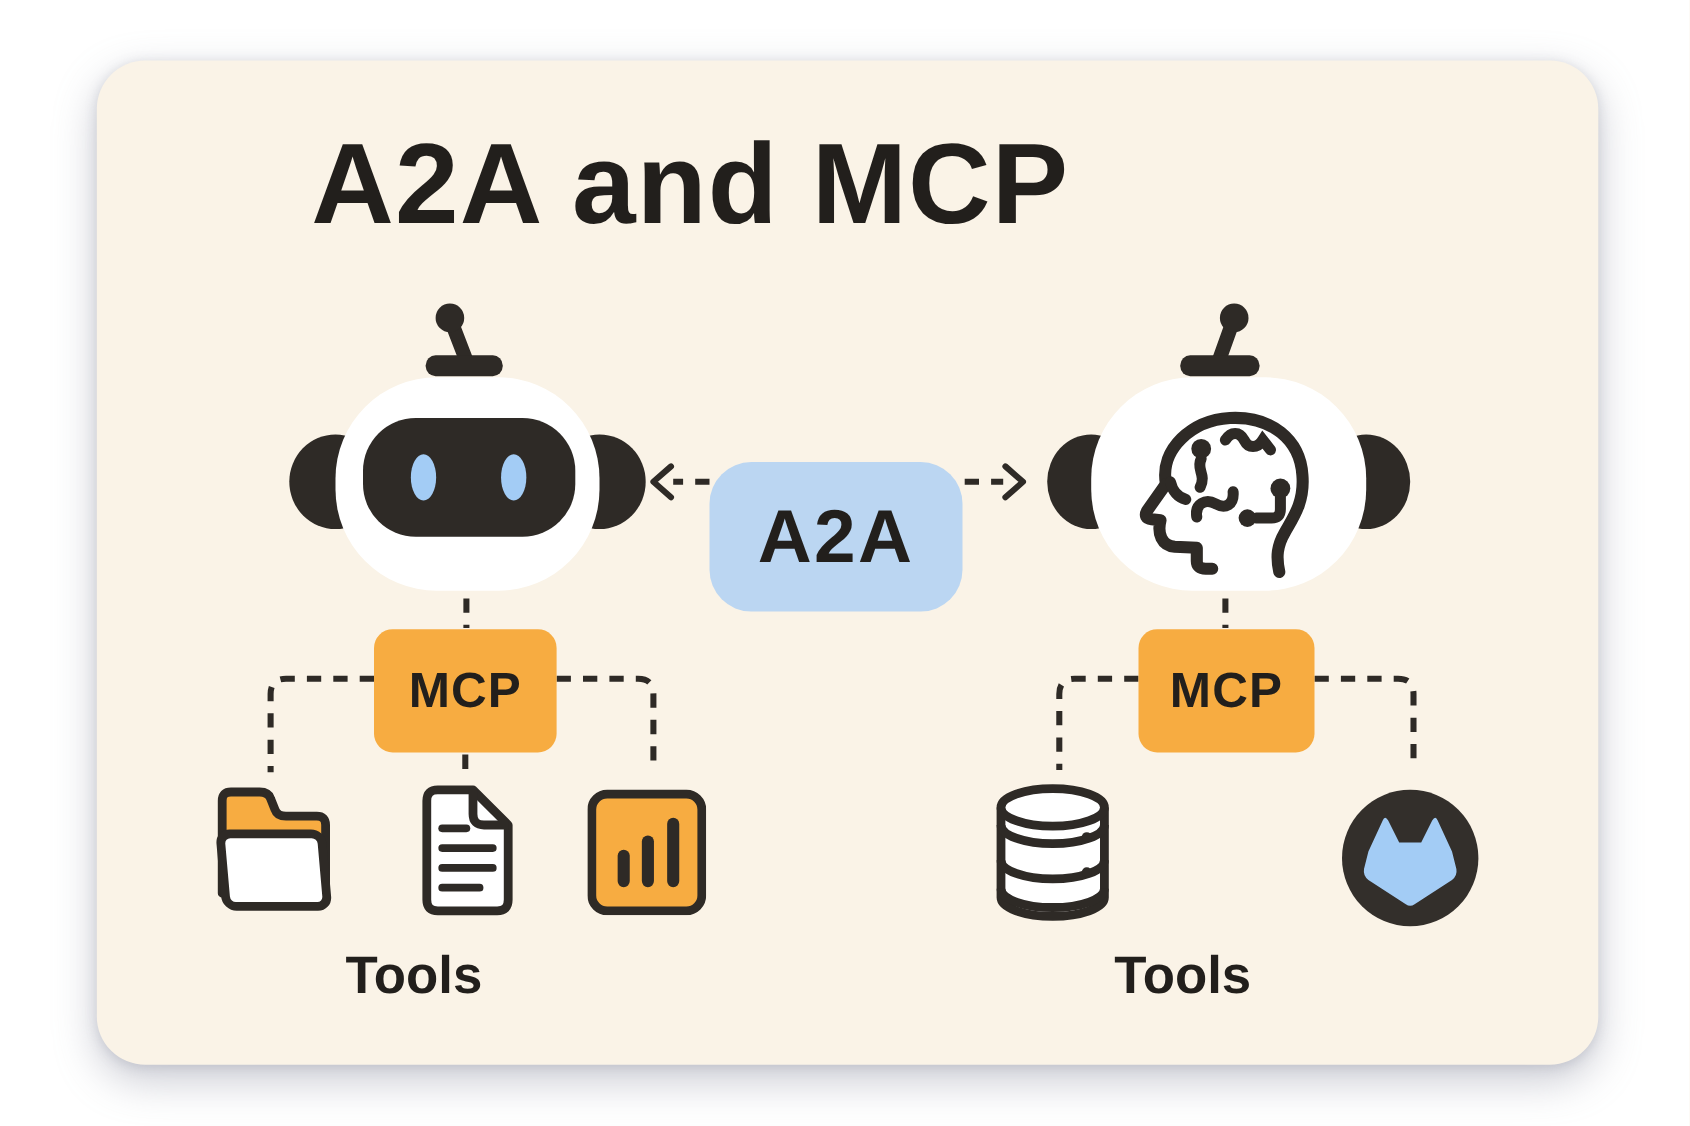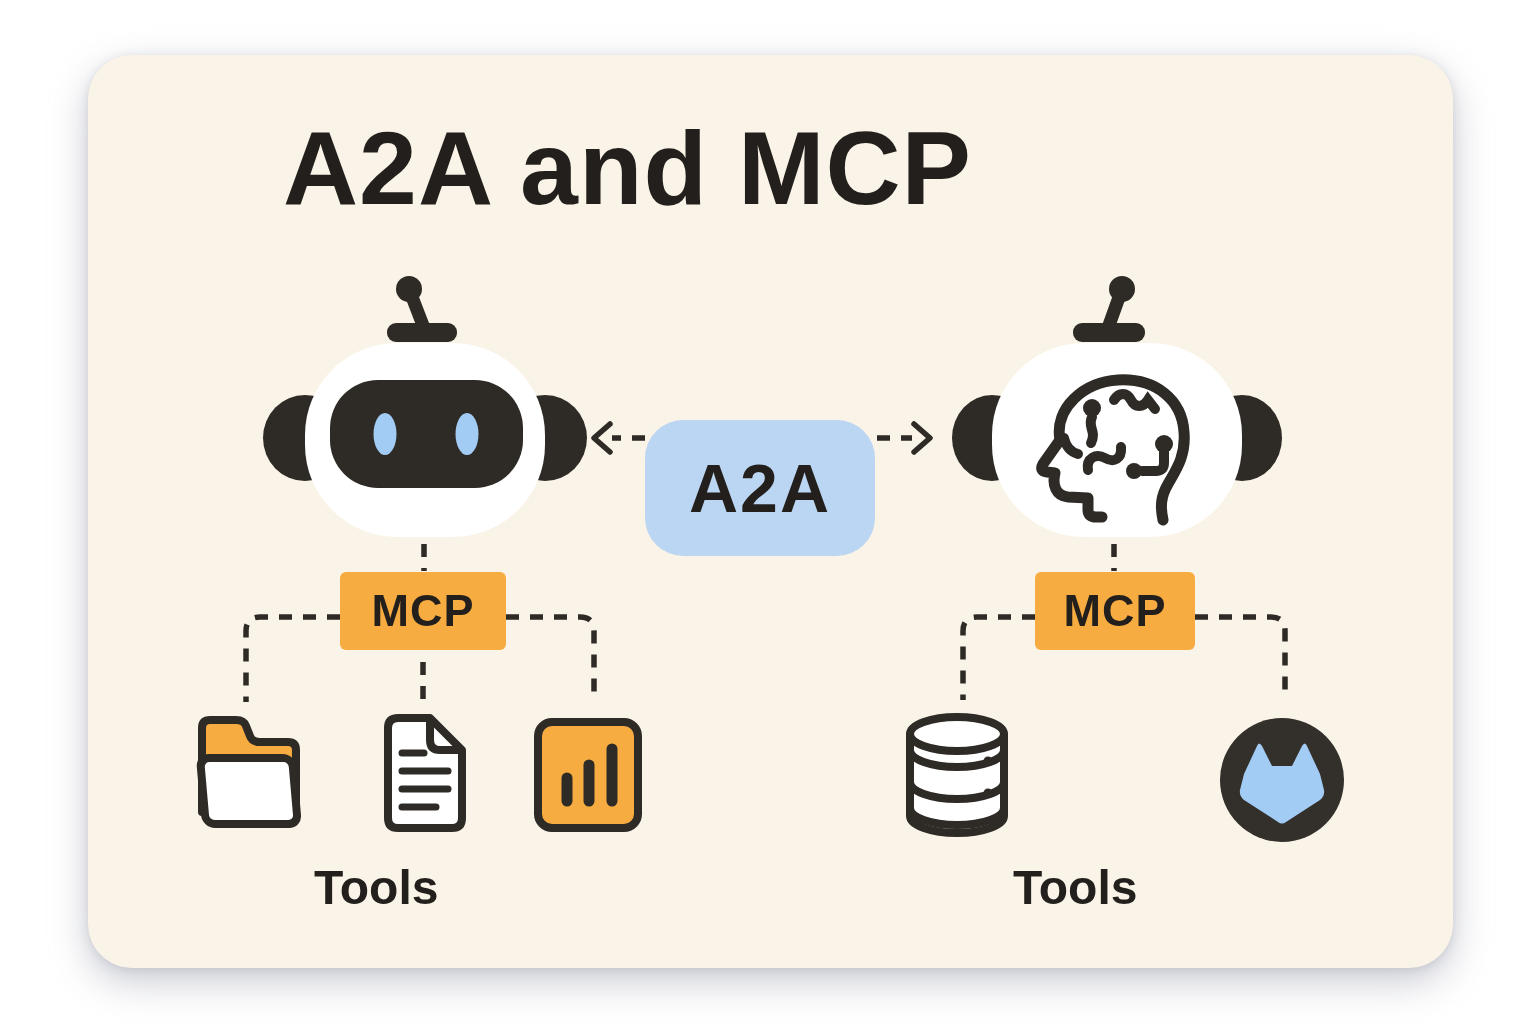--- a/index.html
+++ b/index.html
@@ -18,21 +18,21 @@
     left:88px;top:112px;width:1079px;height:112px;
     font-size:104px;line-height:112px;font-weight:800;
     color:#221F1C;text-align:center;letter-spacing:1px;z-index:3;
   }
   .a2a-box{
     left:645px;top:372px;width:230px;height:136px;border-radius:38px;
     background:#BBD6F2;display:flex;align-items:center;justify-content:center;
     font-size:68px;font-weight:800;color:#221F1C;letter-spacing:2px;z-index:3;margin-top:48px;
   }
   .mcp-box{
-    top:572px;height:78px;border-radius:6px;background:#F7AC41;
+    top:572px;height:112px;border-radius:17px;background:#F7AC41;
     display:flex;align-items:center;justify-content:center;
     font-size:45px;font-weight:800;color:#221F1C;letter-spacing:1px;z-index:3;
   }
   .mcp-left{left:340px;width:166px;}
   .mcp-right{left:1035px;width:160px;}
   .tools-label{
     top:860px;width:220px;text-align:left;
     font-size:48px;font-weight:800;color:#221F1C;z-index:3;
   }
   .tools-left{left:314px;}

